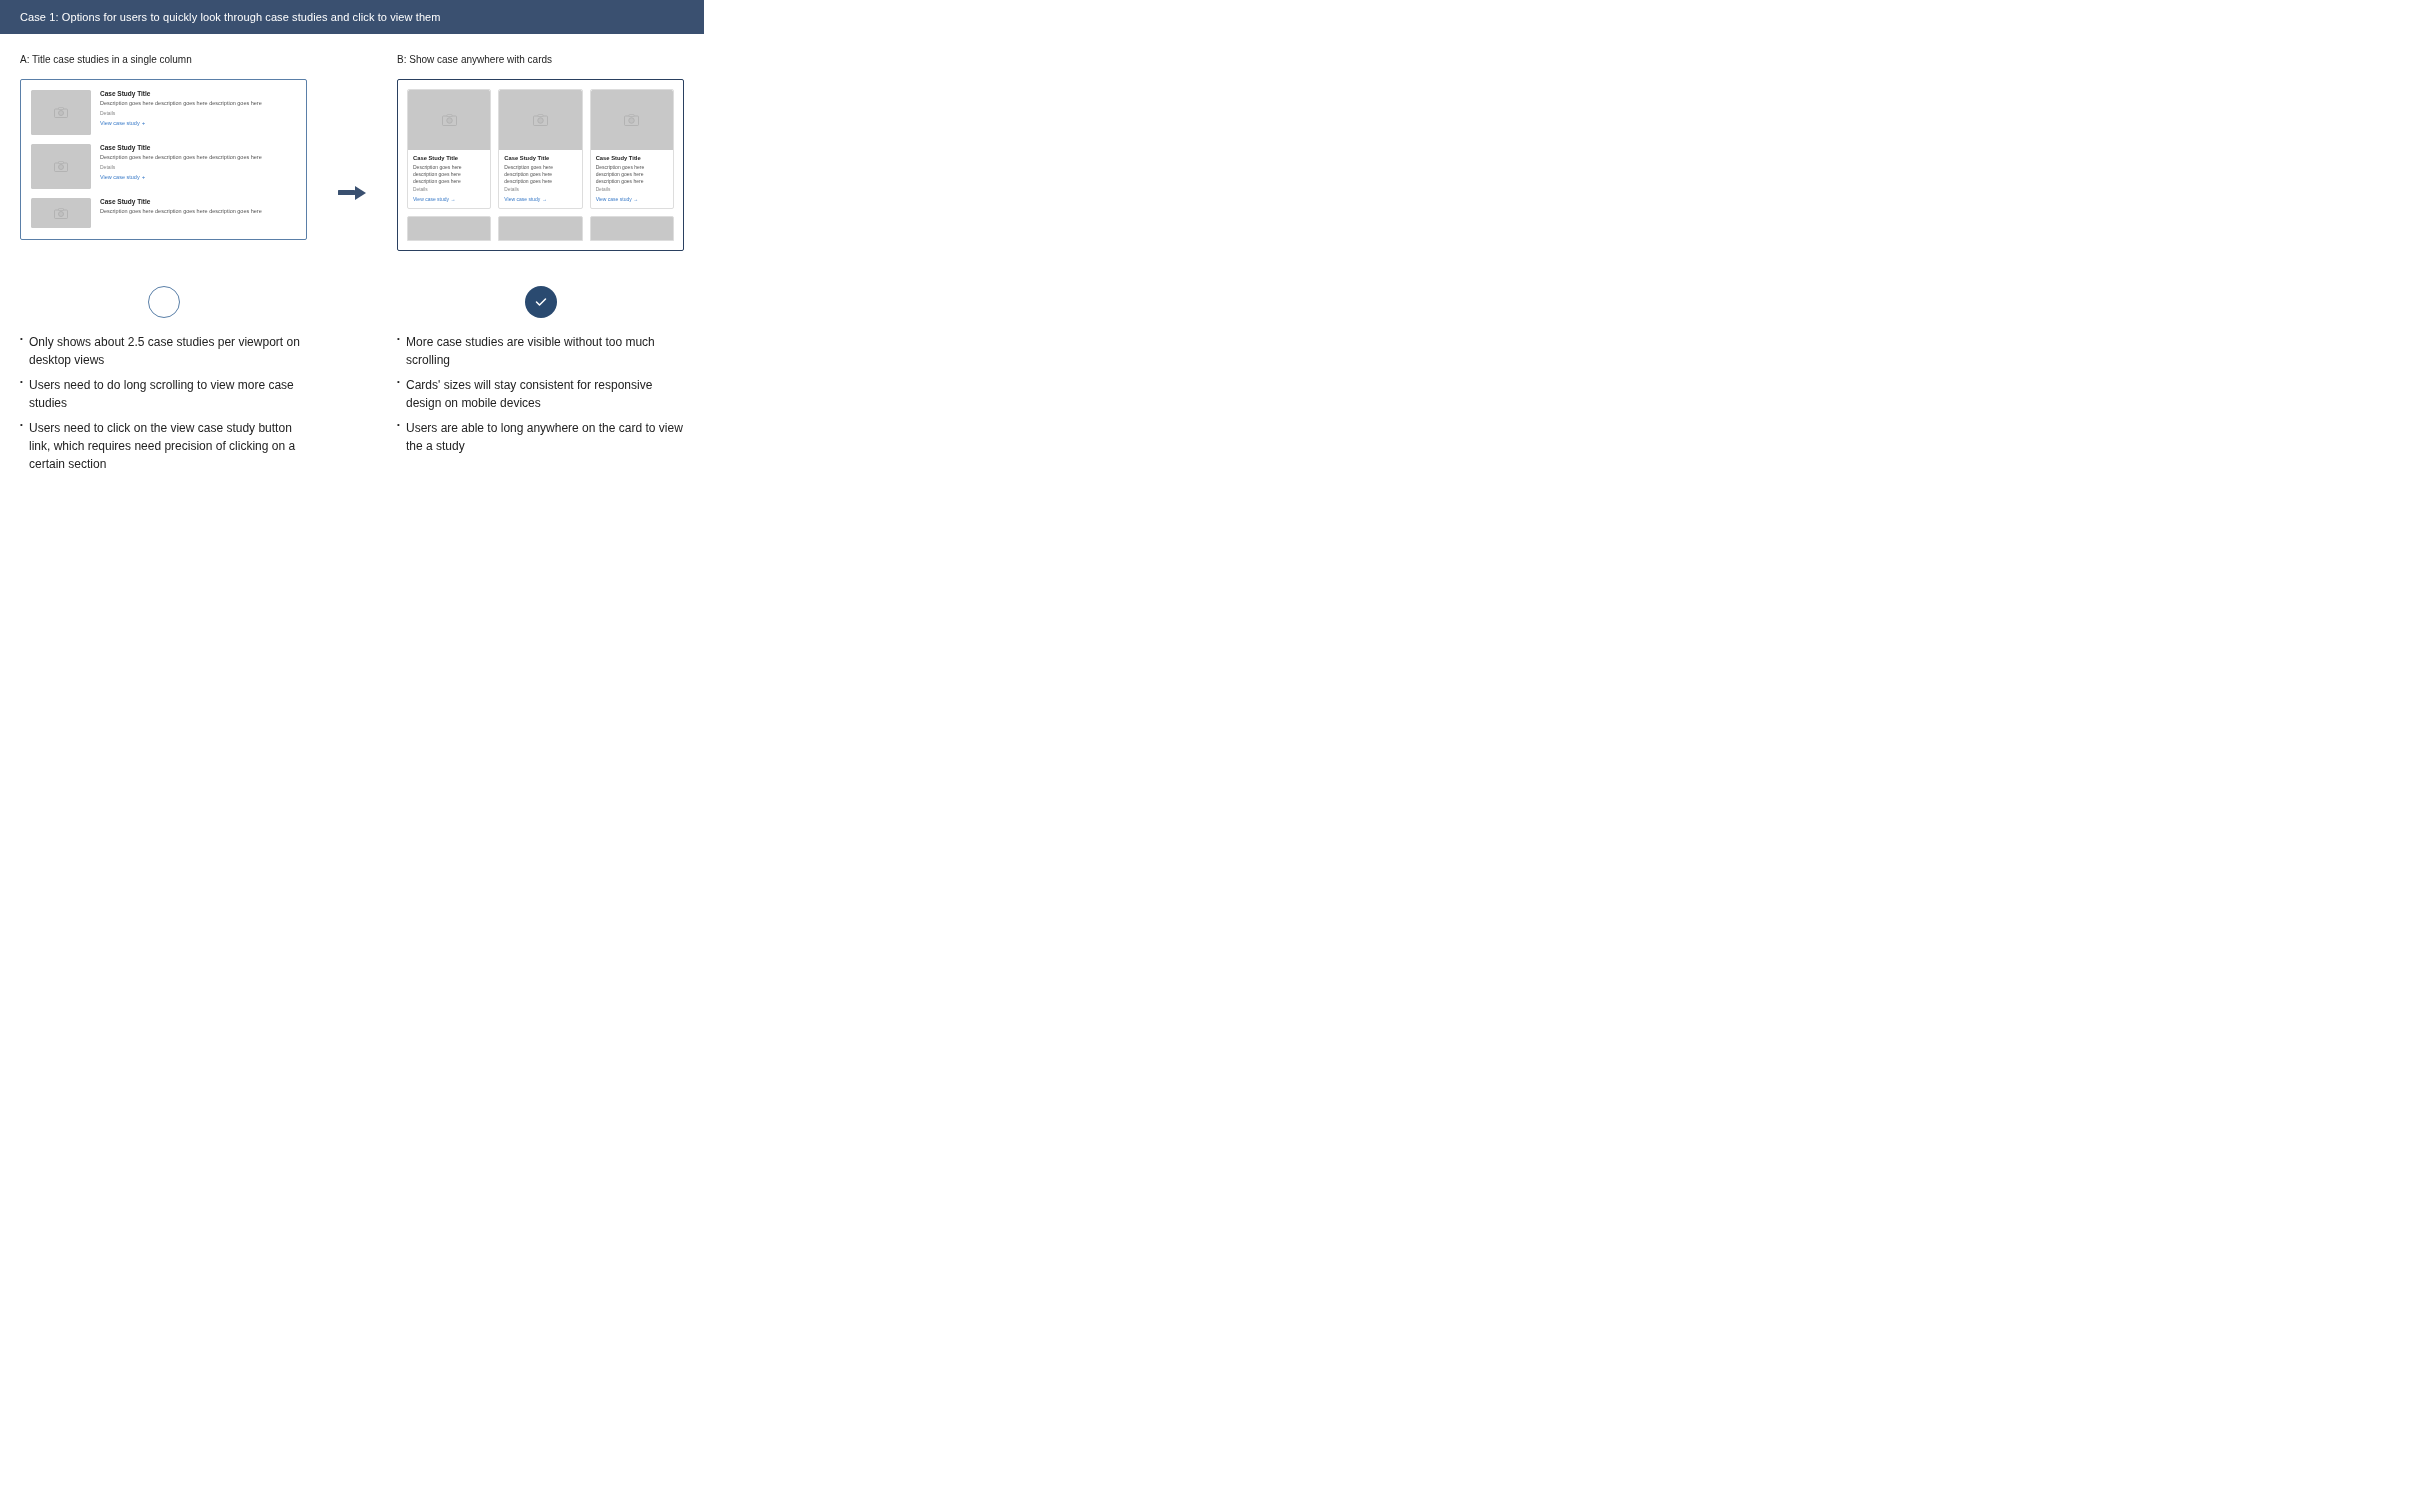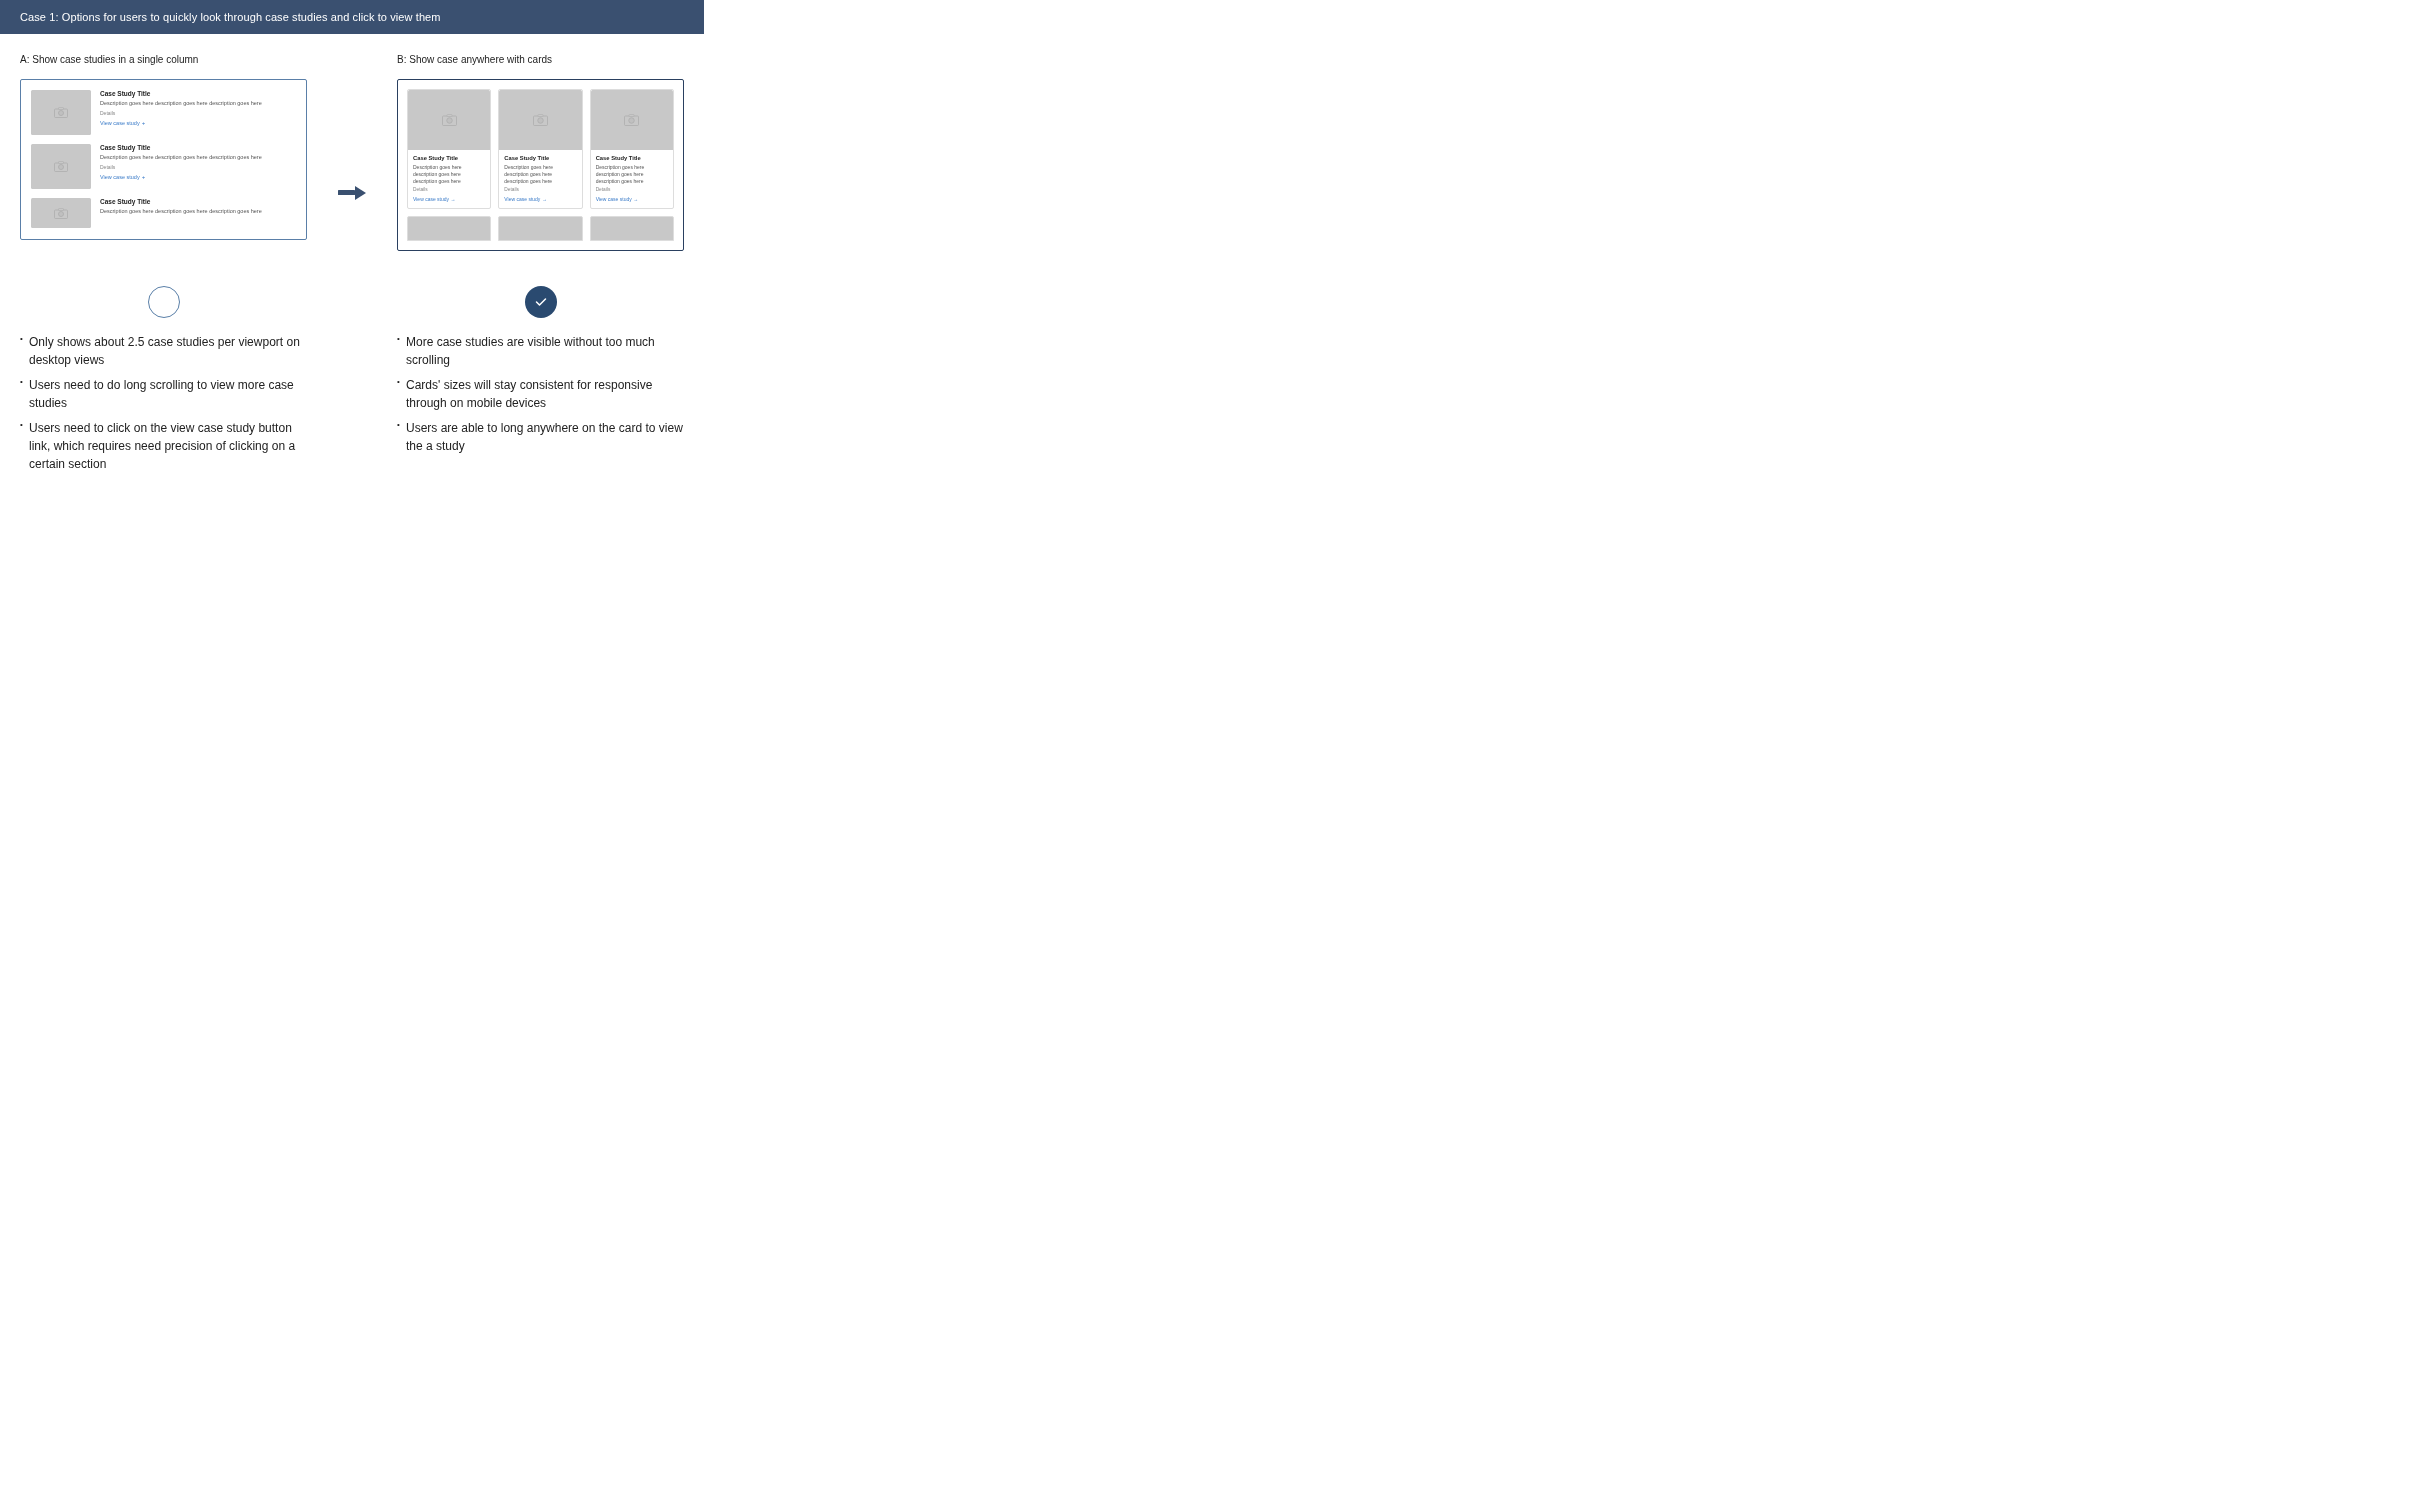--- a/index.html
+++ b/index.html
@@ -281,21 +281,21 @@
 </head>
 <body>
 
 <div class="header-bar">
   <h1>Case 1: Options for users to quickly look through case studies and click to view them</h1>
 </div>
 
 <div class="main-content">
 
   <div class="column">
-    <div class="column-title">A: Show case studies in a single column</div>
+    <div class="column-title">A: Title case studies in a single column</div>
 
     <div class="single-col-frame">
 
       <div class="list-item">
         <div class="img-placeholder img-sm">
           <svg class="camera-icon-svg" viewBox="0 0 28 22" fill="none">
             <rect x="1" y="4" width="26" height="17" rx="2" stroke="#999" stroke-width="1.5" fill="#c8c8c8"></rect>
             <circle cx="14" cy="12" r="5" stroke="#999" stroke-width="1.5" fill="#bbb"></circle>
             <rect x="9" y="1" width="10" height="4" rx="1" stroke="#999" stroke-width="1" fill="#c8c8c8"></rect>
           </svg>
@@ -446,18 +446,18 @@
     <ul>
       <li id="bull-a-0">Only shows about 2.5 case studies per viewport on desktop views</li>
       <li id="bull-a-1">Users need to do long scrolling to view more case studies</li>
       <li id="bull-a-2">Users need to click on the view case study button link, which requires need precision of clicking on a certain section</li>
     </ul>
   </div>
   <div style="width:30px; flex-shrink:0;"></div>
   <div class="bullets-col">
     <ul>
       <li id="bull-b-0">More case studies are visible without too much scrolling</li>
-      <li id="bull-b-1">Cards' sizes will stay consistent for responsive through on mobile devices</li>
+      <li id="bull-b-1">Cards' sizes will stay consistent for responsive design on mobile devices</li>
       <li id="bull-b-2">Users are able to long anywhere on the card to view the a study</li>
     </ul>
   </div>
 </div>
 
 
 </body></html>

